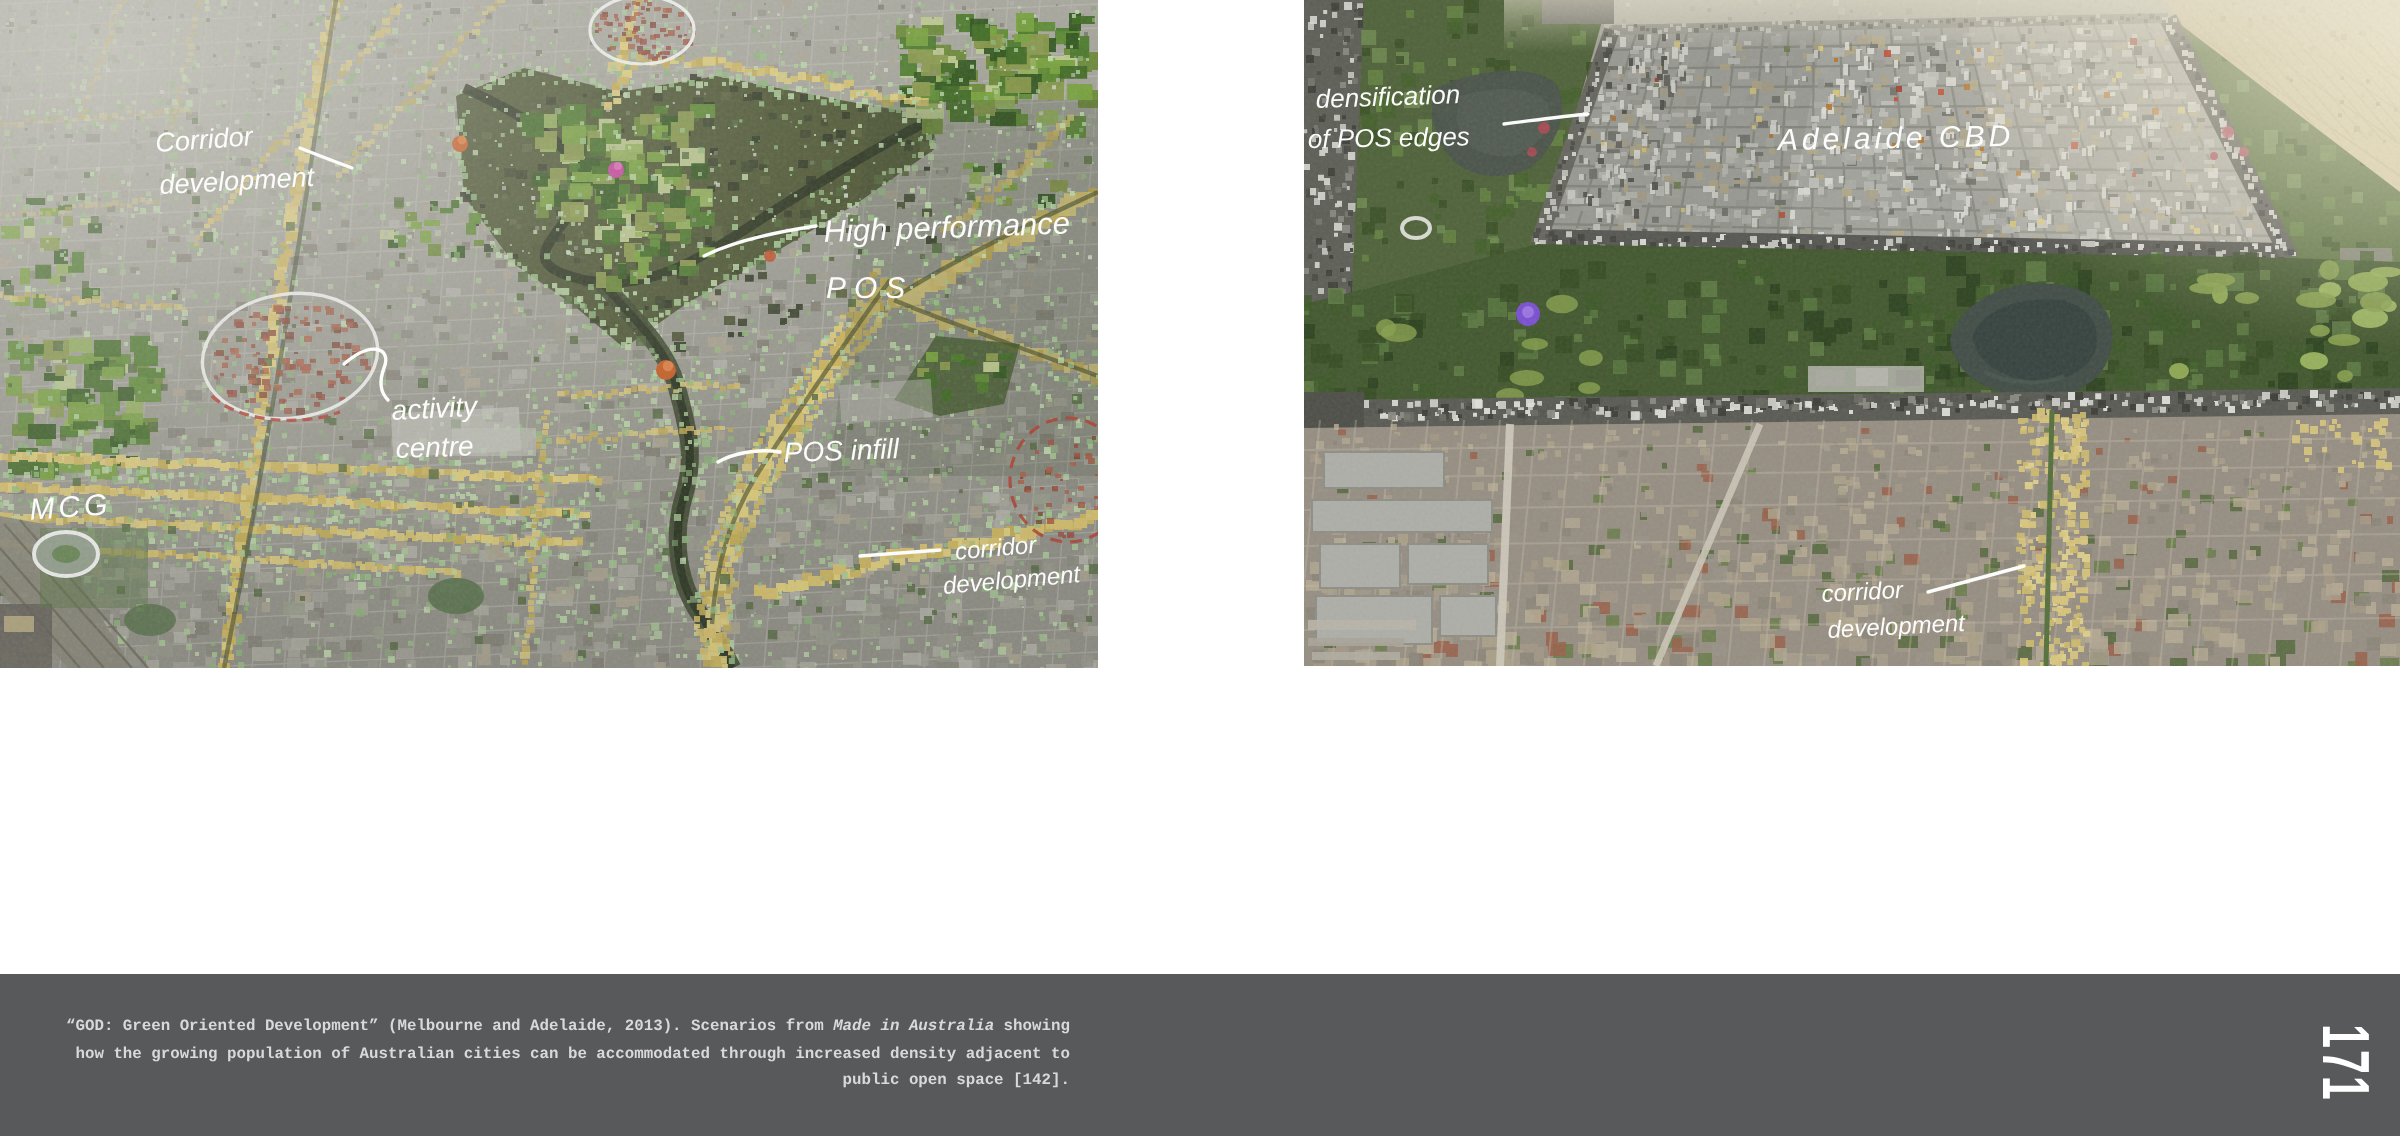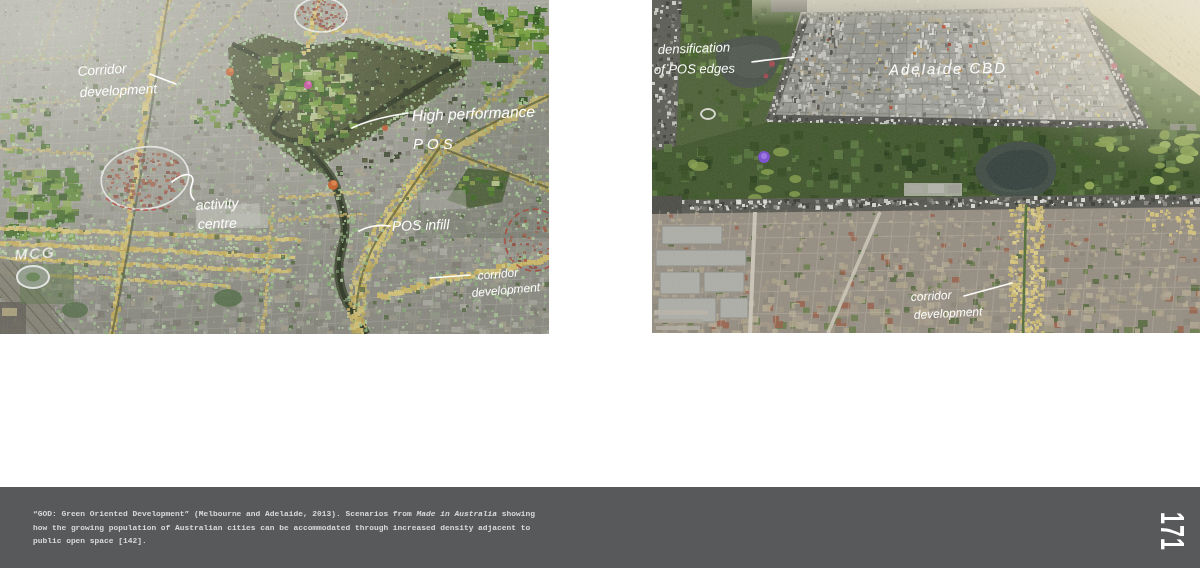--- a/index.html
+++ b/index.html
@@ -2,21 +2,21 @@
 <html><head><meta charset="utf-8">
 <style>
 html,body{margin:0;padding:0;}
 body{width:1200px;height:568px;position:relative;background:#ffffff;overflow:hidden;
  font-family:"Liberation Sans",sans-serif;}
 .img{position:absolute;top:0;}
 #imgL{left:0;width:549px;height:334px;}
 #imgR{left:652px;width:548px;height:333px;}
 #bar{position:absolute;left:0;top:487px;width:1200px;height:81px;background:#58595b;}
 #cap{position:absolute;left:33px;top:507px;color:#d9d9d9;font-family:"Liberation Mono",monospace;
- font-size:7.9px;font-weight:bold;line-height:13.6px;letter-spacing:0px;white-space:pre;}
+ font-size:7.9px;font-weight:bold;line-height:13.6px;letter-spacing:0px;white-space:pre;text-align:right;}
 #pg{position:absolute;left:1159px;top:512px;color:#ffffff;font-weight:bold;font-size:21.5px;
  writing-mode:vertical-rl;letter-spacing:1px;transform:scaleX(1.55);transform-origin:center;}
 </style></head>
 <body>
 <div class="img" id="imgL"><svg width="549" height="334" viewBox="0 0 549 334">
       <defs>
         <linearGradient id="bgL" x1="0" y1="0" x2="0.25" y2="1">
           <stop offset="0" stop-color="#b4b3ab"></stop>
           <stop offset="0.45" stop-color="#a3a299"></stop>
           <stop offset="1" stop-color="#93918a"></stop>

